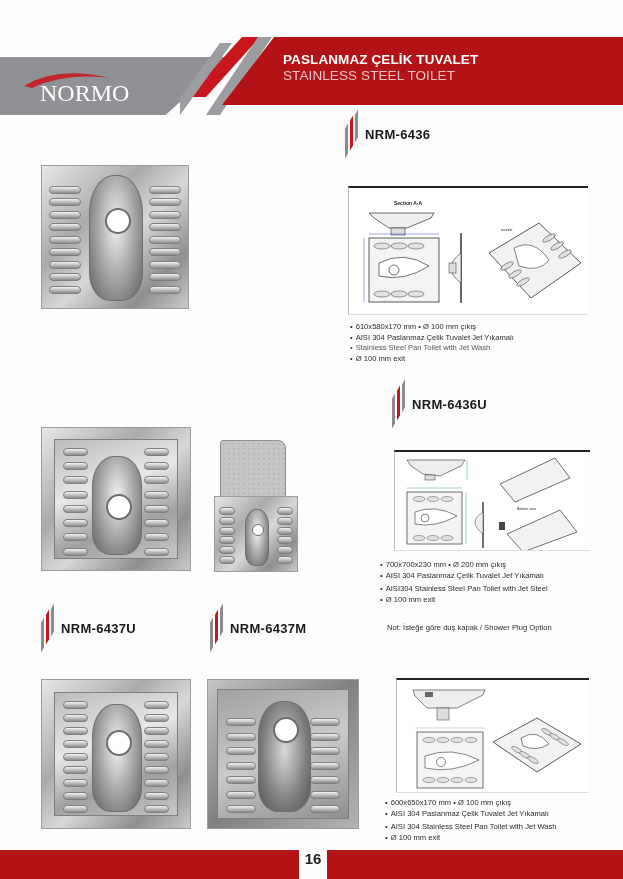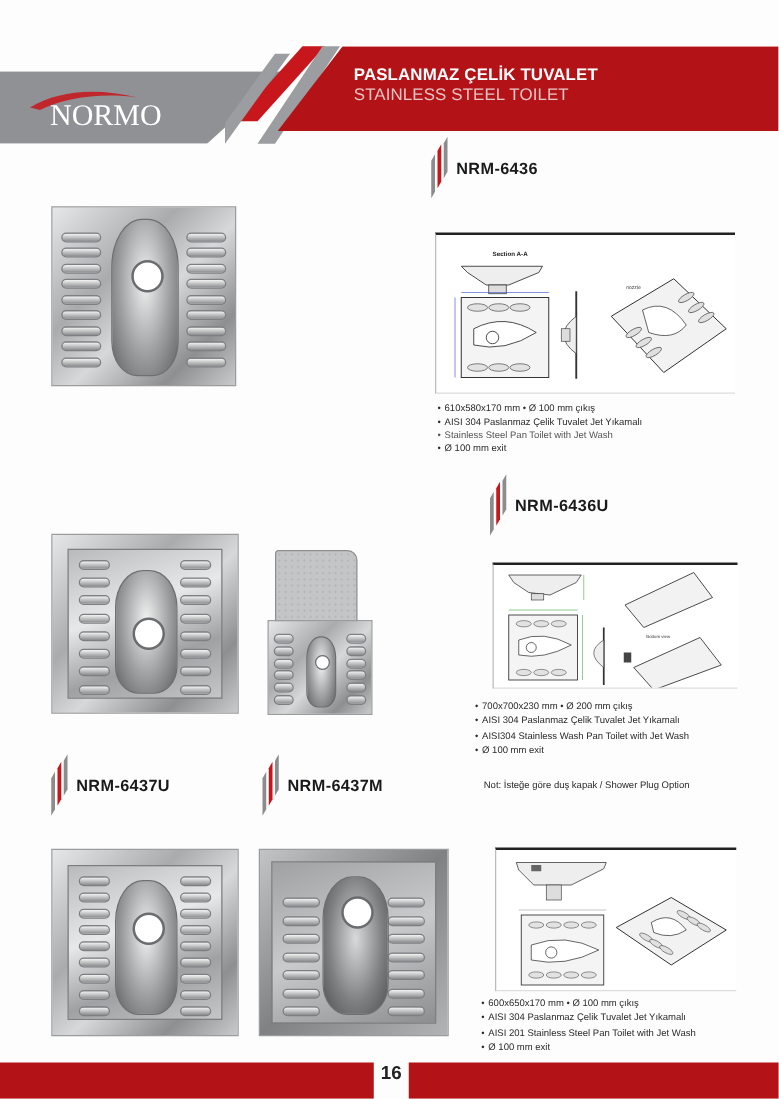--- a/index.html
+++ b/index.html
@@ -289,21 +289,21 @@
     <path d="M105 32 L160 6 L175 26 L120 50 Z" fill="#f2f2f2" stroke="#333" stroke-width="0.7"></path>
     <text x="122" y="58" font-size="3.5" font-family="Liberation Sans, sans-serif" fill="#333">Bottom view</text>
     <path d="M112 82 L165 58 L182 80 L128 100 Z" fill="#f2f2f2" stroke="#333" stroke-width="0.7"></path>
     <rect x="104" y="70" width="6" height="8" fill="#444"></rect>
   </svg>
 </div>
 
 <ul class="specs" style="left:380px;top:560px">
   <li><span class="dot">•</span><span>700x700x230 mm • Ø 200 mm çıkış</span></li>
   <li><span class="dot">•</span><span>AISI 304 Paslanmaz Çelik Tuvalet Jet Yıkamalı</span></li>
-  <li class="gap"><span class="dot">•</span><span>AISI304 Stainless Wash Pan Toilet with Jet Wash</span></li>
+  <li class="gap"><span class="dot">•</span><span>AISI304 Stainless Steel Pan Toilet with Jet Steel</span></li>
   <li><span class="dot">•</span><span>Ø 100 mm exit</span></li>
   <li class="note">Not: İsteğe göre duş kapak / Shower Plug Option</li>
 </ul>
 
 <div class="model" style="left:41px;top:606px">
   <div class="bars">
       <span class="b1"></span>
       <span class="b2"></span>
       <span class="b3"></span>
     </div>
@@ -400,19 +400,19 @@
       <ellipse cx="128" cy="75" rx="6" ry="2.2" transform="rotate(30 128 75)"></ellipse>
       <ellipse cx="136" cy="80" rx="6" ry="2.2" transform="rotate(30 136 80)"></ellipse>
     </g>
     <path d="M124 58 Q 140 48, 152 64 Q 140 72, 126 66 Z" fill="#fff" stroke="#333" stroke-width="0.6"></path>
   </svg>
 </div>
 
 <ul class="specs" style="left:385px;top:798px">
   <li><span class="dot">•</span><span>600x650x170 mm •  Ø 100 mm çıkış</span></li>
   <li><span class="dot">•</span><span>AISI 304 Paslanmaz Çelik Tuvalet Jet Yıkamalı</span></li>
-  <li class="gap"><span class="dot">•</span><span>AISI 201 Stainless Steel Pan Toilet with Jet Wash</span></li>
+  <li class="gap"><span class="dot">•</span><span>AISI 304 Stainless Steel Pan Toilet with Jet Wash</span></li>
   <li><span class="dot">•</span><span>Ø 100 mm exit</span></li>
 </ul>
 
 <div class="ftr-l"></div>
 <div class="page-num">16</div>
 <div class="ftr-r"></div>
 
 </body></html>

